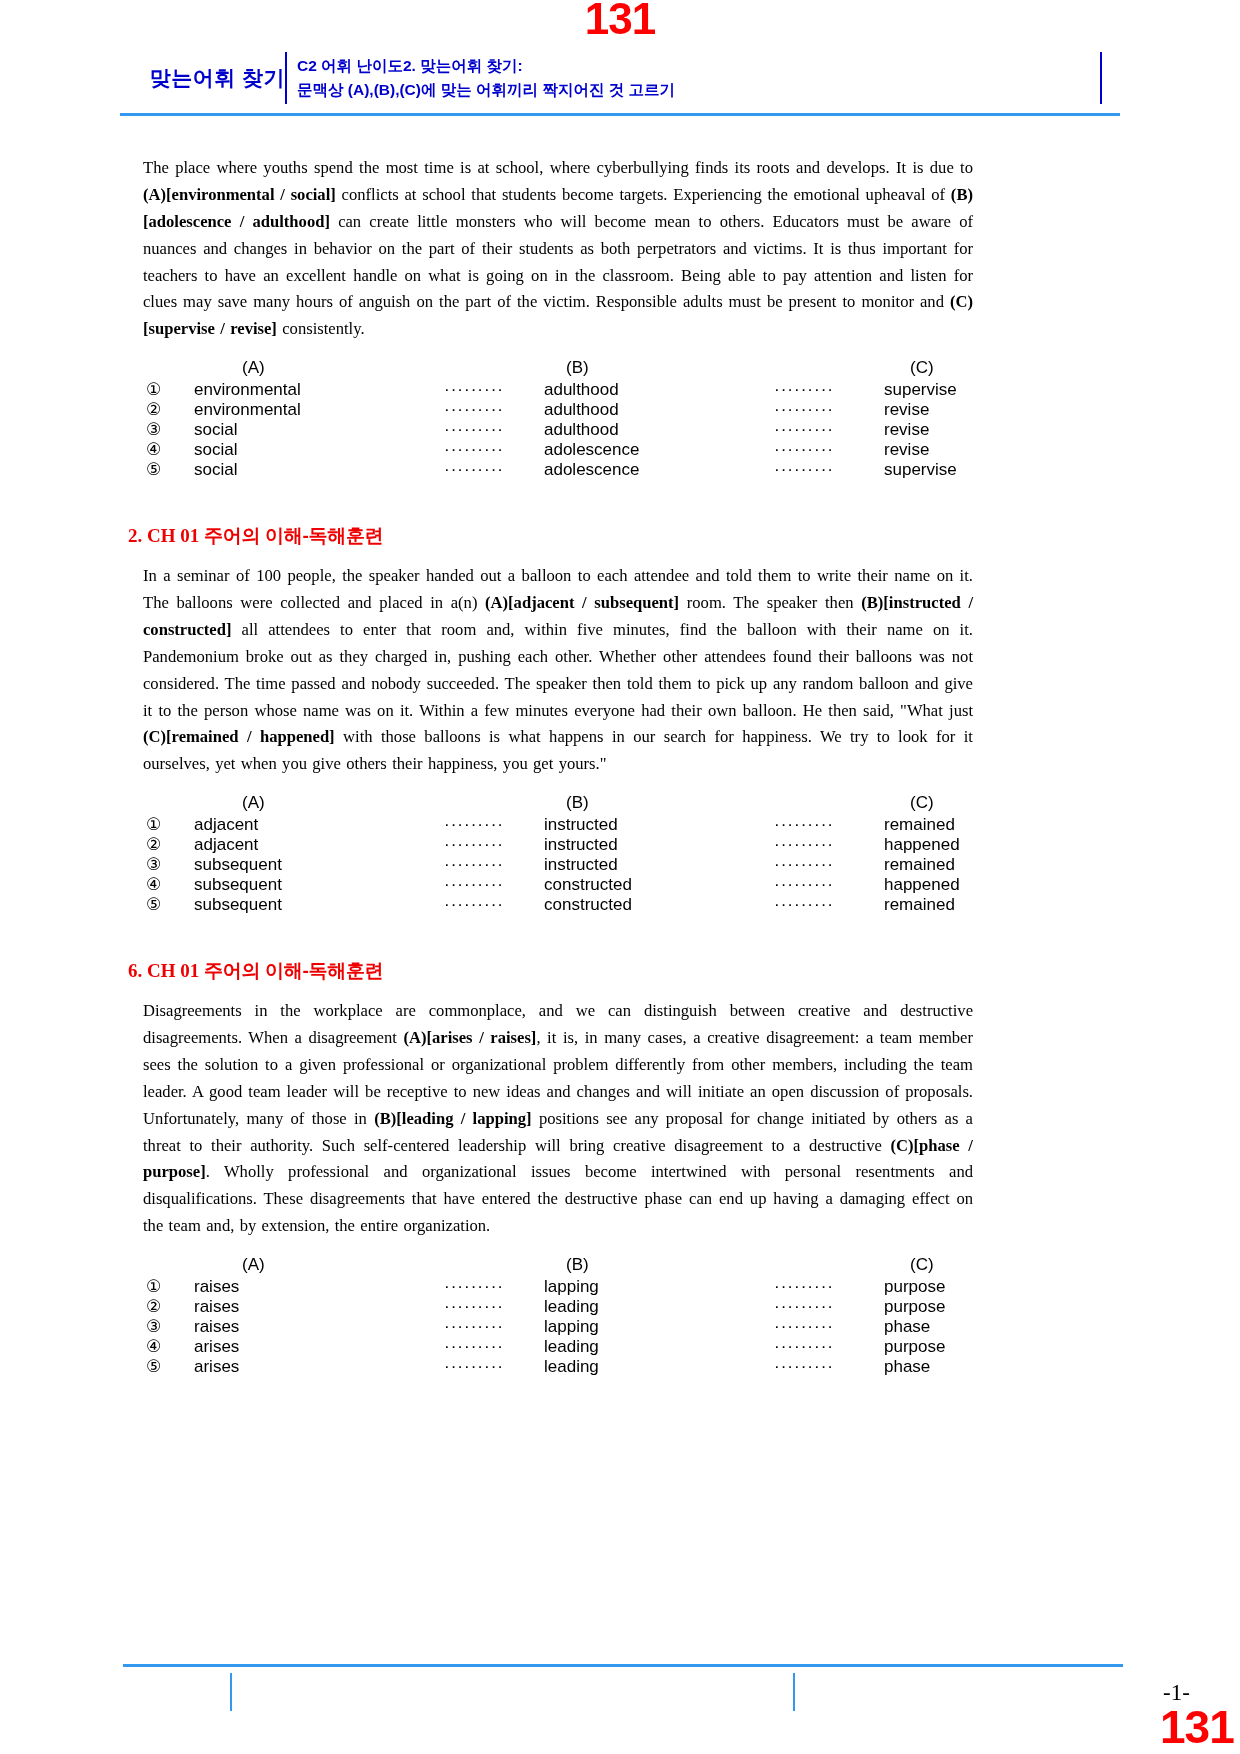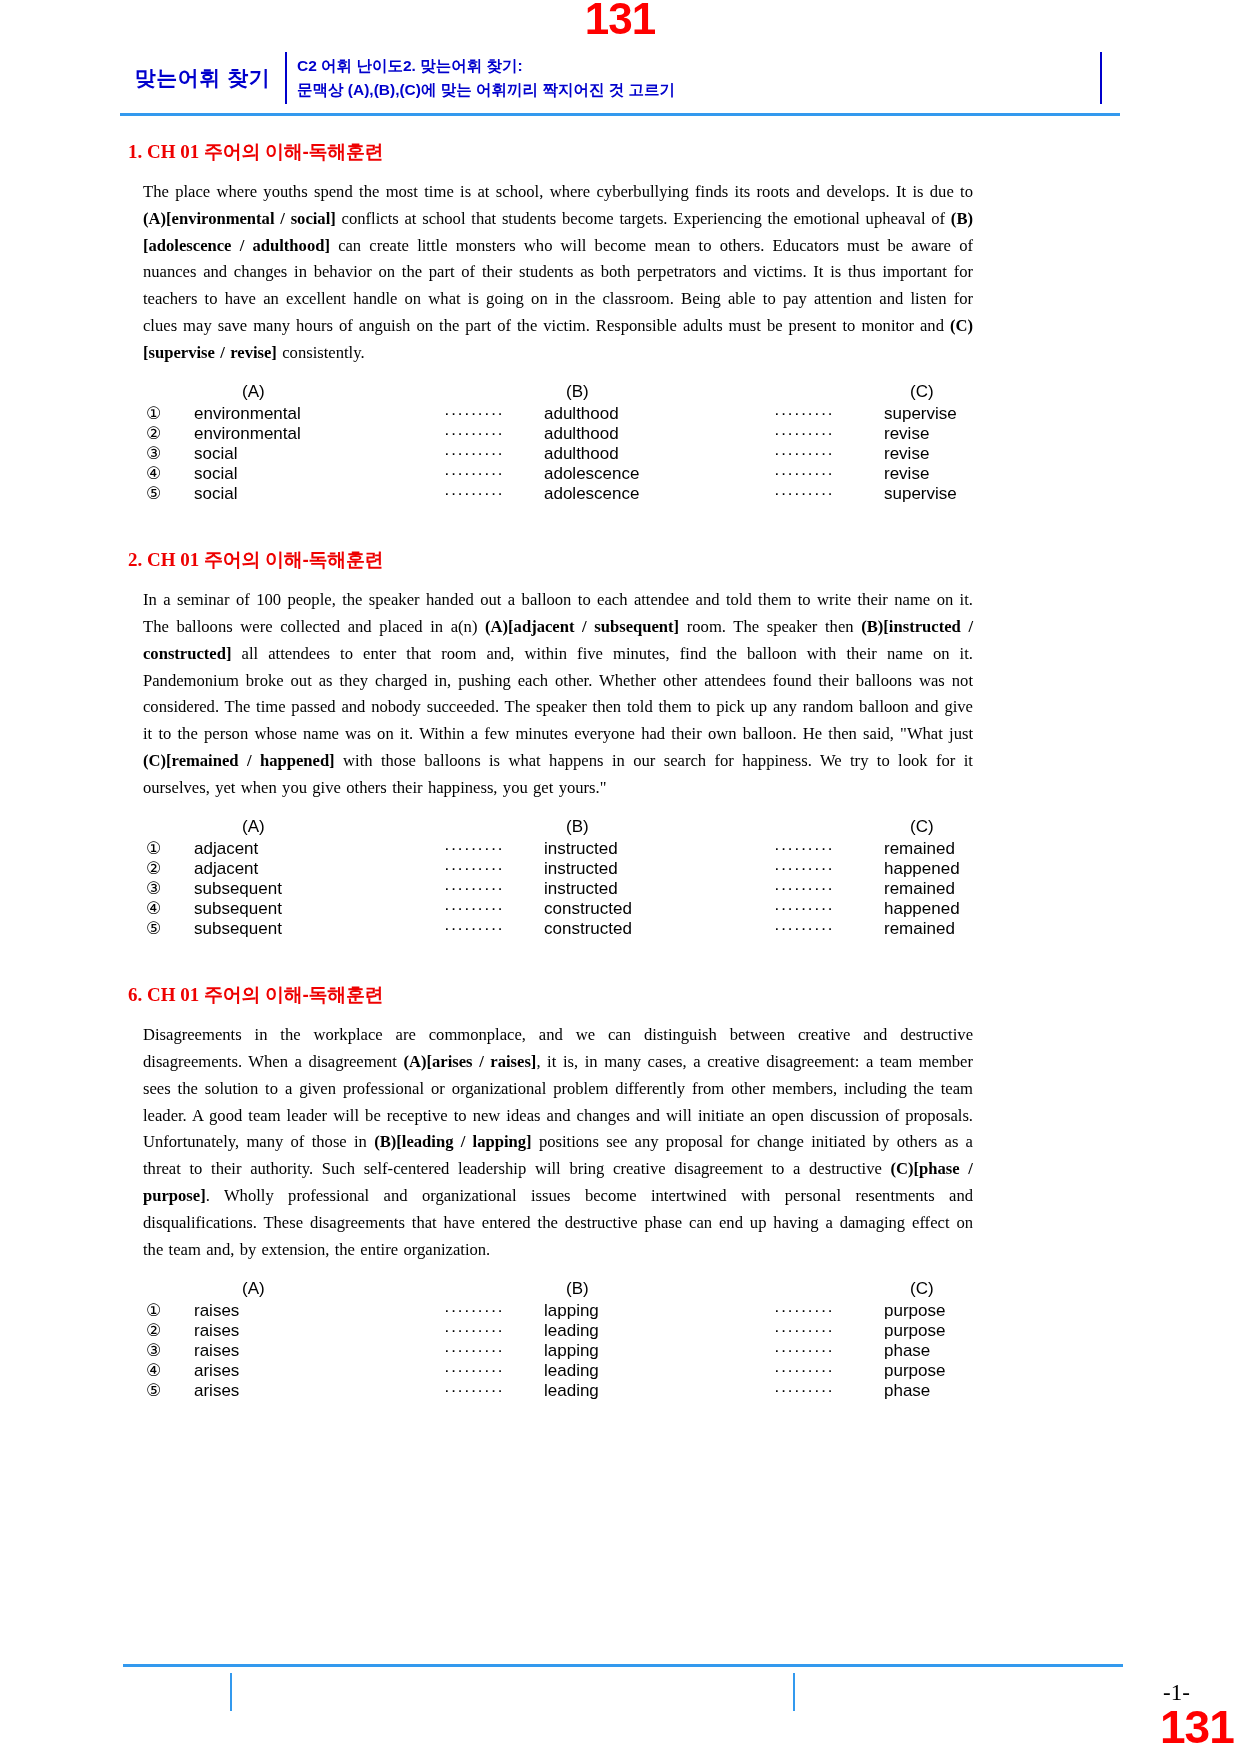--- a/index.html
+++ b/index.html
@@ -32,21 +32,21 @@
     position: absolute;
     top: 47px;
     left: 120px;
     width: 1000px;
     height: 62px;
     display: flex;
     align-items: center;
   }
   .header-left {
     width: 165px;
-    text-align: center;
+    text-align: right;
     color: #0000cc;
     font-family: "Liberation Sans", "DejaVu Sans", sans-serif;
     font-weight: bold;
     font-size: 21px;
     letter-spacing: 0.5px;
     flex: 0 0 auto;
   }
   .vrule {
     width: 2px;
     height: 52px;
@@ -195,21 +195,20 @@
     <div>문맥상 (A),(B),(C)에 맞는 어휘끼리 짝지어진 것 고르기</div>
   </div>
   <div class="vrule"></div>
   <div class="header-right-spacer"></div>
 </div>
 
 <div class="hrule-top"></div>
 
 <div class="content" id="questions-container">
     <div class="question" style="margin-bottom: 44px;">
-      <div class="q-title"><span class="q-num">1. CH 01</span> <span class="q-ko">주어의 이해-독해훈련</span></div>
       <p class="q-body"><span>The place where youths spend the most time is at school, where cyberbullying finds its roots and develops. It is due to </span><b>(A)[environmental / social]</b><span> conflicts at school that students become targets. Experiencing the emotional upheaval of </span><b>(B)[adolescence / adulthood]</b><span> can create little monsters who will become mean to others. Educators must be aware of nuances and changes in behavior on the part of their students as both perpetrators and victims. It is thus important for teachers to have an excellent handle on what is going on in the classroom. Being able to pay attention and listen for clues may save many hours of anguish on the part of the victim. Responsible adults must be present to monitor and </span><b>(C)[supervise / revise]</b><span> consistently.</span></p>
       <div class="opts">
         <div class="opt-head">
           <div class="c-num"></div>
           <div class="c-a hdr-a">(A)</div>
           <div class="c-dots1"></div>
           <div class="c-b hdr-b">(B)</div>
           <div class="c-dots2"></div>
           <div class="c-c hdr-c">(C)</div>
         </div>

